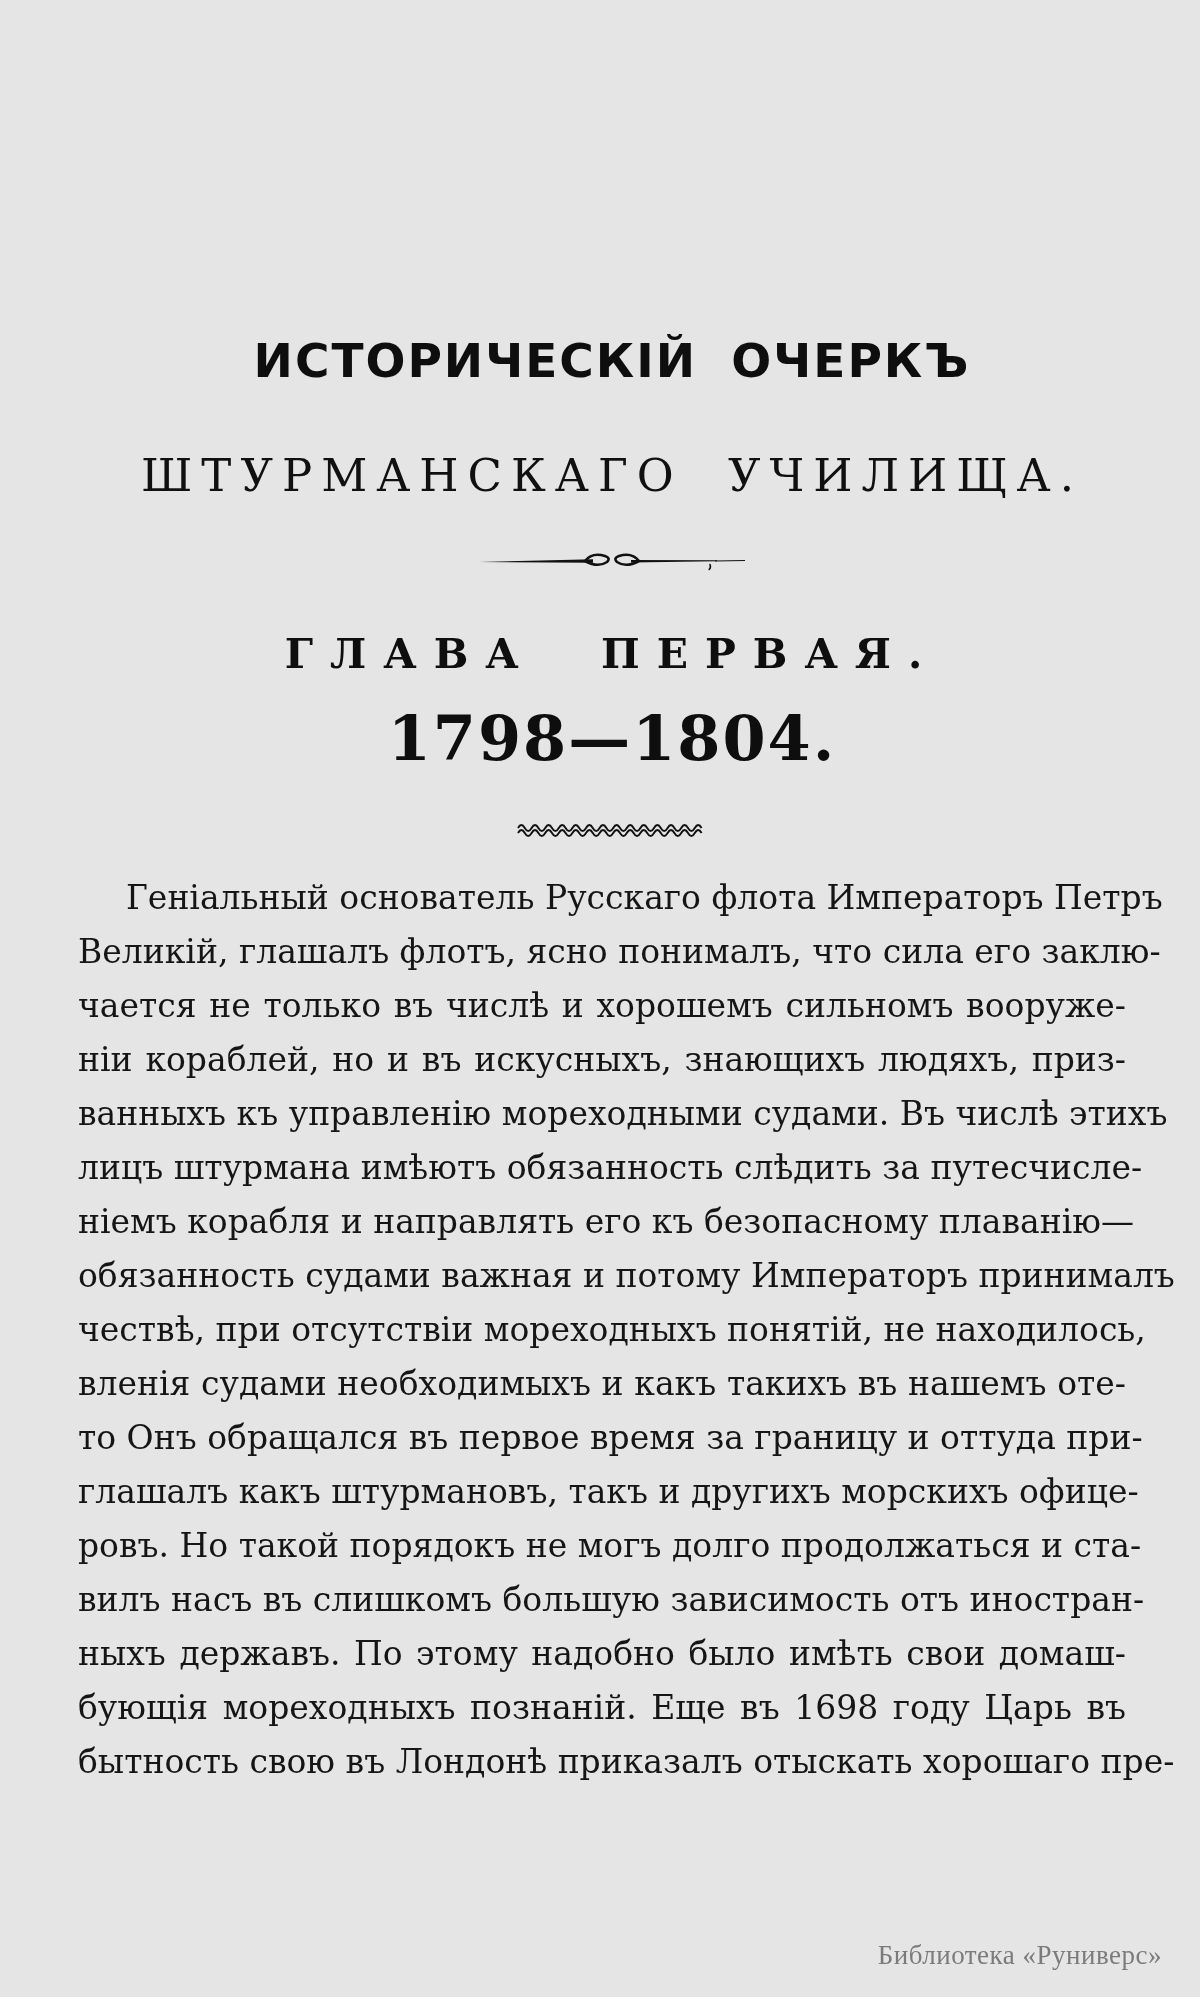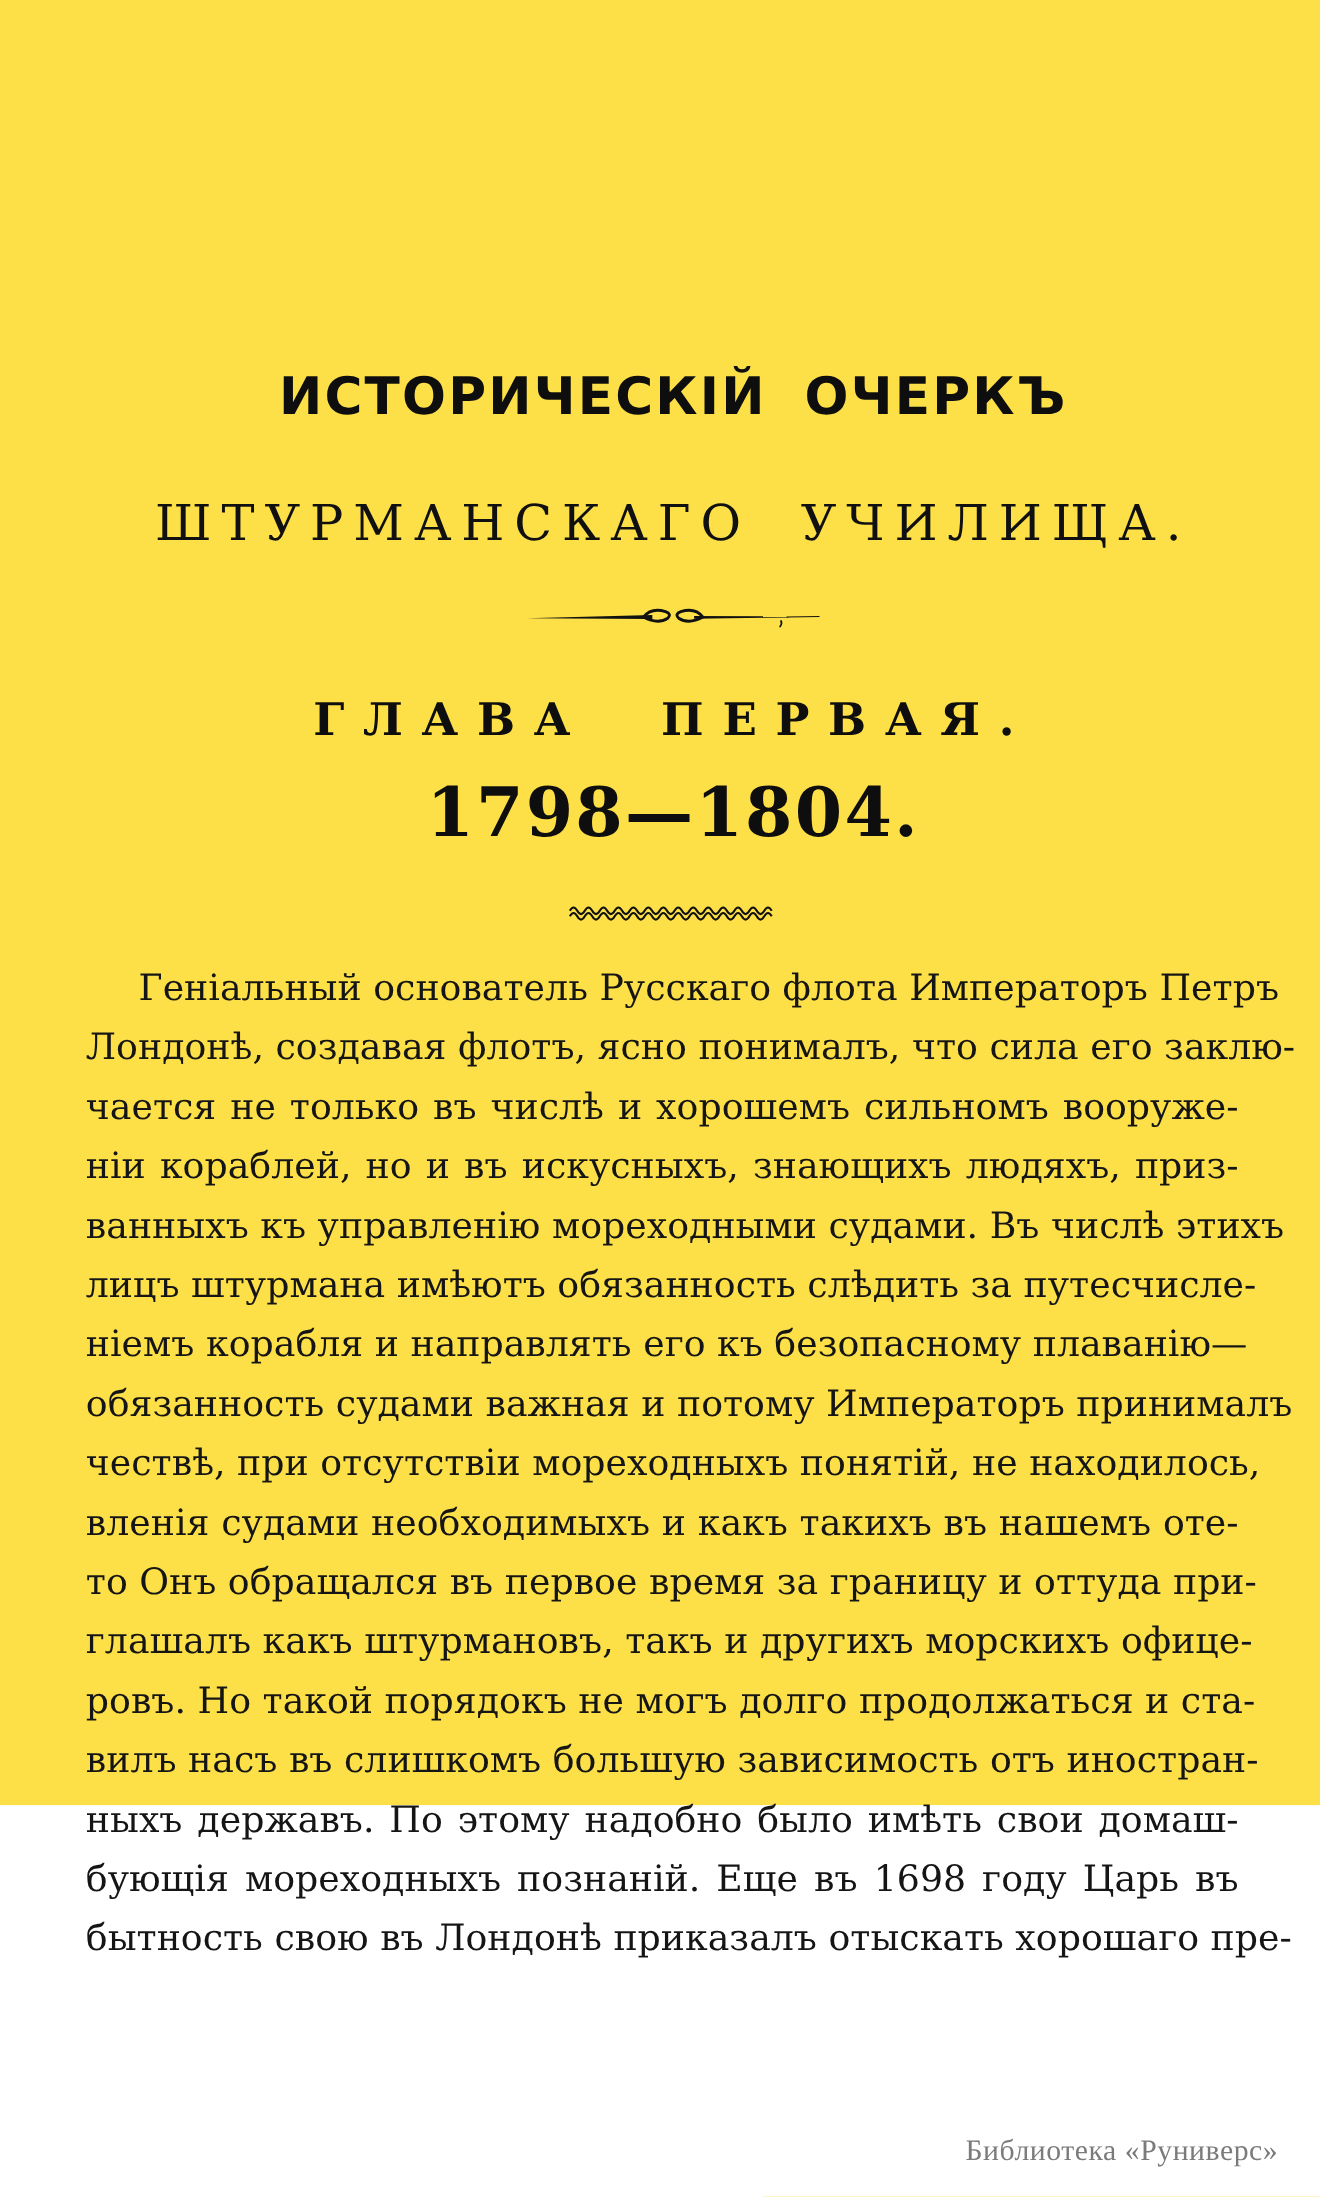--- a/index.html
+++ b/index.html
@@ -3,21 +3,21 @@
 <meta charset="utf-8">
 <style>
   html, body { margin: 0; padding: 0; }
   body {
     width: 1200px; height: 1997px;
     background: #ffffff;
     font-family: "DejaVu Serif", "Liberation Serif", serif;
     color: #121212;
     overflow: hidden;
   }
-  .page { position: relative; width: 1200px; height: 1641px; background: #fde047; }
+  .page { position: relative; width: 1200px; height: 1997px; background: #e5e5e5; }
 
   .center-block { position: absolute; left: 12px; width: 1200px; text-align: center; line-height: 1; }
 
   .book-title {
     top: 337px;
     font-family: "DejaVu Sans", "Liberation Sans", sans-serif;
     font-weight: 700;
     font-size: 47px;
     letter-spacing: 2px;
     word-spacing: 16px;
@@ -113,21 +113,21 @@
         <g fill="none" stroke="#111111" stroke-width="1.9">
           <path d="M2 6 q3.4 -6 6.8 0 t6.8 0 t6.8 0 t6.8 0 t6.8 0 t6.8 0 t6.8 0 t6.8 0 t6.8 0 t6.8 0 t6.8 0 t6.8 0 t6.8 0 t6.8 0 t6.8 0 t6.8 0 t6.8 0 t6.8 0 t6.8 0 t6.8 0 t6.8 0 t6.8 0 t6.8 0 t6.8 0 t6.8 0 t6.8 0 t6.8 0"></path>
           <path d="M2 11 q3.4 -6 6.8 0 t6.8 0 t6.8 0 t6.8 0 t6.8 0 t6.8 0 t6.8 0 t6.8 0 t6.8 0 t6.8 0 t6.8 0 t6.8 0 t6.8 0 t6.8 0 t6.8 0 t6.8 0 t6.8 0 t6.8 0 t6.8 0 t6.8 0 t6.8 0 t6.8 0 t6.8 0 t6.8 0 t6.8 0 t6.8 0 t6.8 0"></path>
         </g>
       </svg>
     </span>
   </div>
 
   <div class="body-paragraph">
       <div class="body-line">Геніальный основатель Русскаго флота Императоръ Петръ</div>
-      <div class="body-line">Лондонѣ, создавая флотъ, ясно понималъ, что сила его заклю-</div>
+      <div class="body-line">Великій, глашалъ флотъ, ясно понималъ, что сила его заклю-</div>
       <div class="body-line">чается не только въ числѣ и хорошемъ сильномъ вооруже-</div>
       <div class="body-line">ніи кораблей, но и въ искусныхъ, знающихъ людяхъ, приз-</div>
       <div class="body-line">ванныхъ къ управленію мореходными судами. Въ числѣ этихъ</div>
       <div class="body-line">лицъ штурмана имѣютъ обязанность слѣдить за путесчисле-</div>
       <div class="body-line">ніемъ корабля и направлять его къ безопасному плаванію—</div>
       <div class="body-line">обязанность судами важная и потому Императоръ принималъ</div>
       <div class="body-line">чествѣ, при отсутствіи мореходныхъ понятій, не находилось,</div>
       <div class="body-line">вленія судами необходимыхъ и какъ такихъ въ нашемъ оте-</div>
       <div class="body-line">то Онъ обращался въ первое время за границу и оттуда при-</div>
       <div class="body-line">глашалъ какъ штурмановъ, такъ и другихъ морскихъ офице-</div>

